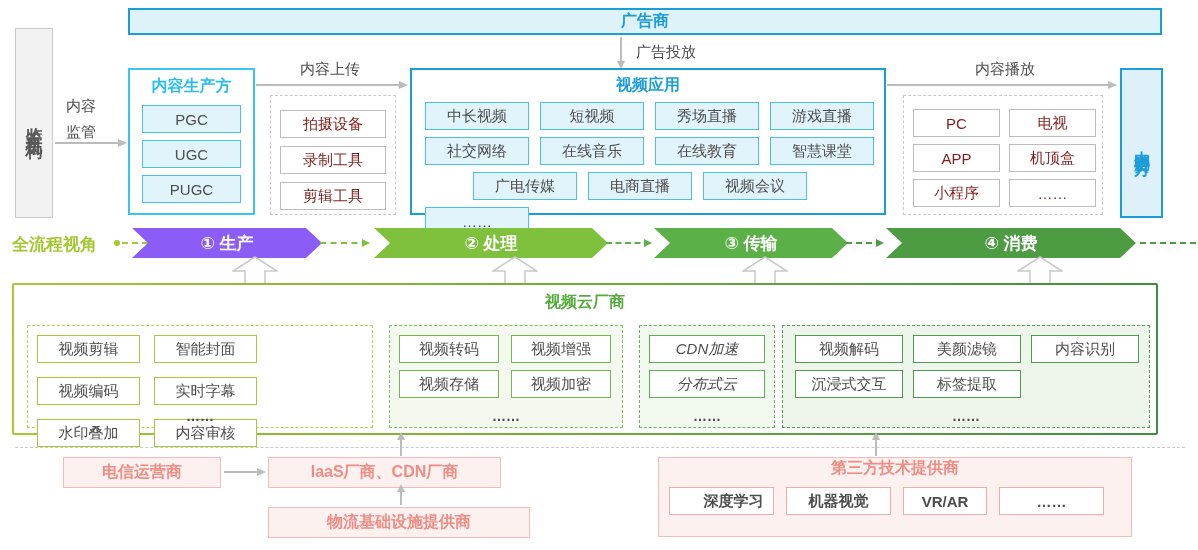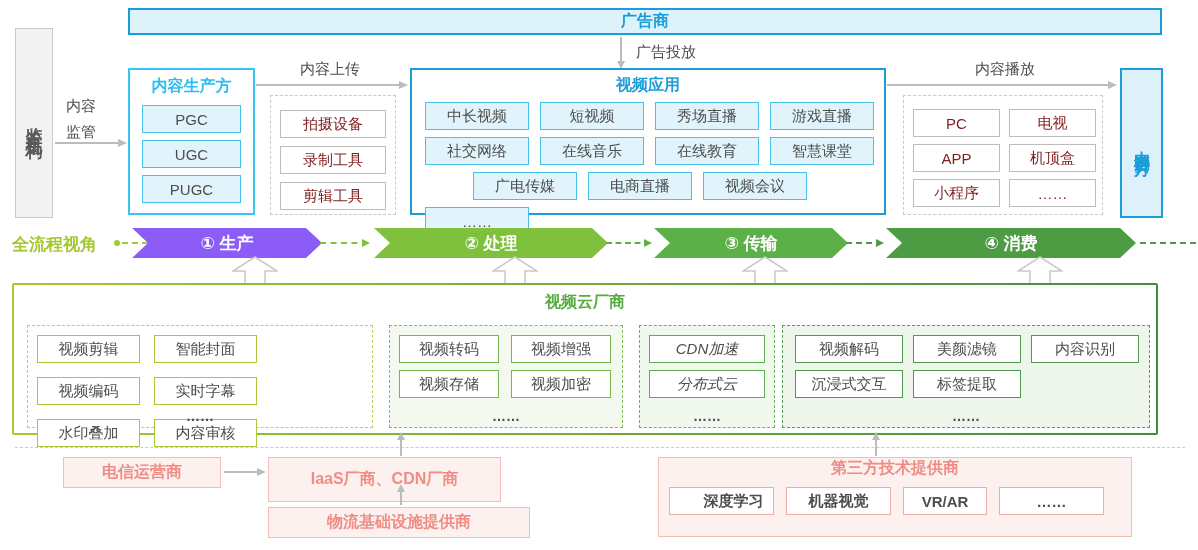--- a/index.html
+++ b/index.html
@@ -193,21 +193,21 @@
         <div class="gr-item" style="width: 108px; border-color: rgb(79, 154, 76);">沉浸式交互</div>
         <div class="gr-item" style="width: 108px; border-color: rgb(79, 154, 76);">标签提取</div>
       </div>
     <div class="ellipsis-line">……</div>
   </div>
 
   <div class="abs dashed-sep" style="left:15px;top:447px;width:1170px;"></div>
 
   <div class="abs pinkbox ctr" style="left:63px;top:457px;width:158px;height:31px;">电信运营商</div>
   <div class="abs h-arrow" style="left:224px;top:471px;width:40px;"></div>
-  <div class="abs pinkbox ctr" style="left:268px;top:457px;width:233px;height:45px;">IaaS厂商、CDN厂商</div>
+  <div class="abs pinkbox ctr" style="left:268px;top:457px;width:233px;height:31px;">IaaS厂商、CDN厂商</div>
   <div class="abs v-arrow-up" style="left:400px;top:440px;height:16px;"></div>
   <div class="abs pinkbox ctr" style="left:268px;top:507px;width:262px;height:31px;">物流基础设施提供商</div>
   <div class="abs v-arrow-up" style="left:400px;top:492px;height:13px;"></div>
 
   <div class="abs pinkbox" style="left:658px;top:457px;width:474px;height:80px;">
     <div class="ctr" style="">第三方技术提供商</div>
     <div id="tp-items" style="display:flex;gap:12px;margin:8px 0 0 10px;">
         <div class="pitem" style="width: 105px; padding-left: 24px;">深度学习</div>
         <div class="pitem" style="width: 105px;">机器视觉</div>
         <div class="pitem" style="width: 84px;">VR/AR</div>

